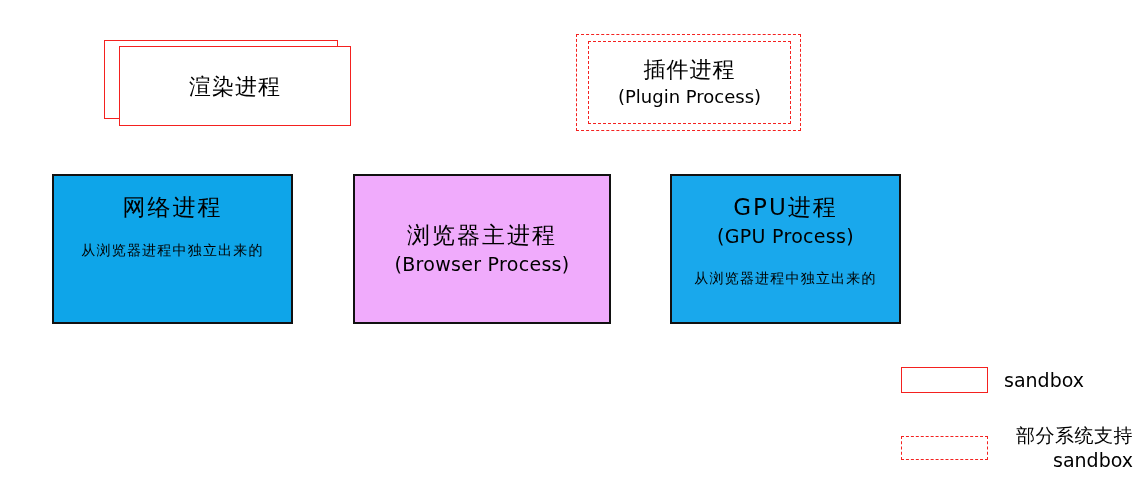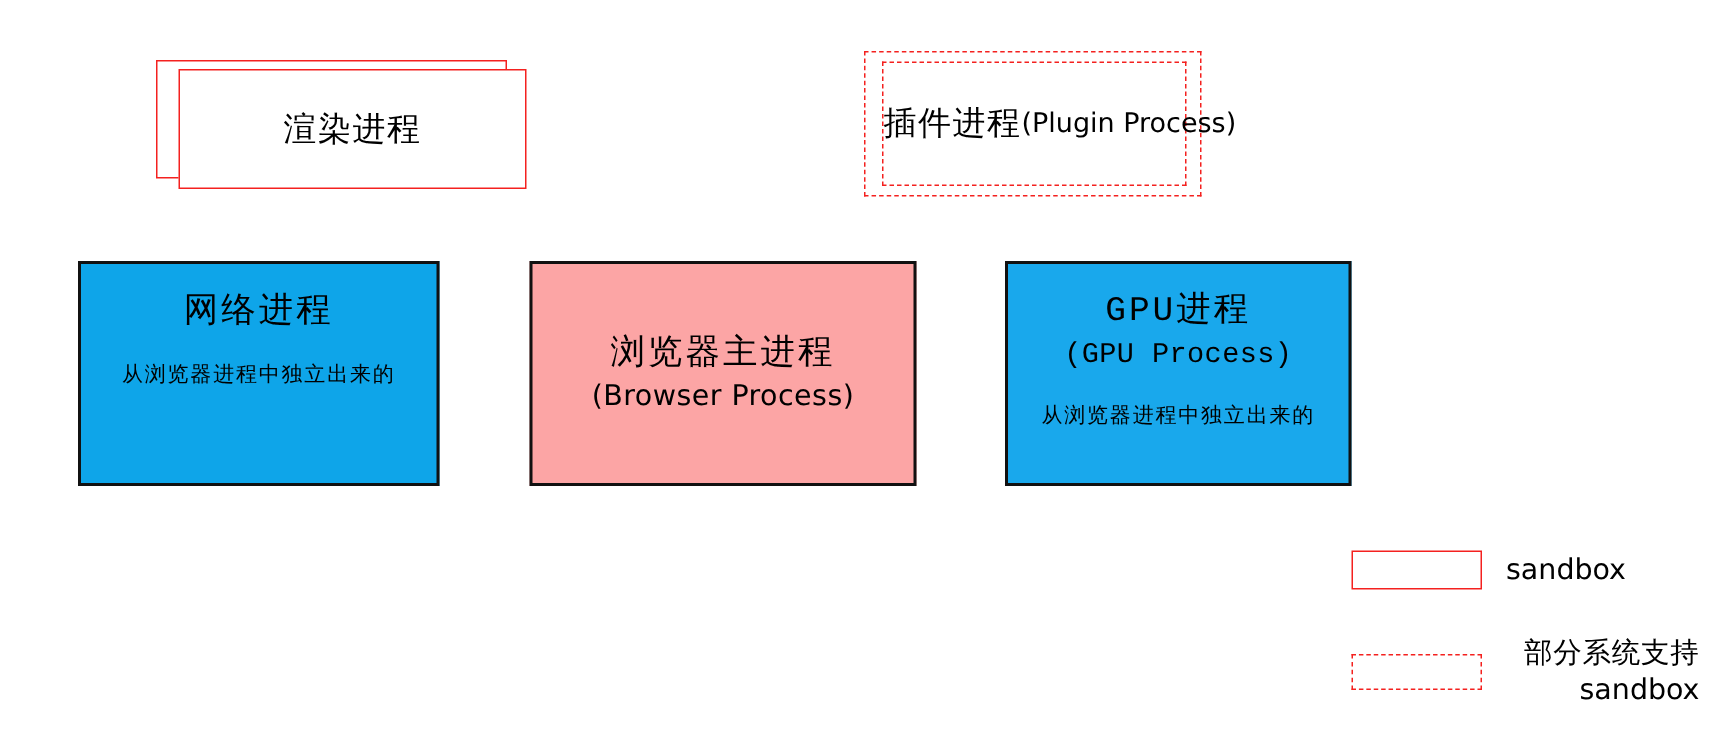--- a/index.html
+++ b/index.html
@@ -86,55 +86,54 @@
   .dash-inner {
     position: absolute;
     left: 12px;
     top: 7px;
     width: 203px;
     height: 83px;
     border: 1.8px dashed #f4211f;
     background: #ffffff;
     box-sizing: border-box;
     display: flex;
-    flex-direction: row;
-    align-items: center;
-    justify-content: flex-start;
+    flex-direction: column;
+    align-items: center;
+    justify-content: center;
   }
 
   
   #network-process {
     left: 52px;
     top: 174px;
     width: 241px;
     height: 150px;
     border: 2px solid #111111;
     background: #0ea5e9;
     justify-content: flex-start;
     padding-top: 16px;
   }
   #browser-process {
     left: 353px;
     top: 174px;
     width: 258px;
     height: 150px;
     border: 2px solid #111111;
-    background: #fca5a5;
+    background: #f0abfc;
     justify-content: center;
   }
   #gpu-process {
     left: 670px;
     top: 174px;
     width: 231px;
     height: 150px;
     border: 2px solid #111111;
     background: #19a8ec;
     justify-content: flex-start;
     padding-top: 16px;
-    font-family: Liberation Mono, monospace;
   }
 
   .cn-title {
     font-size: 23px;
     line-height: 30px;
     letter-spacing: 2px;
     white-space: nowrap;
   }
   .en-title {
     font-size: 19px;

